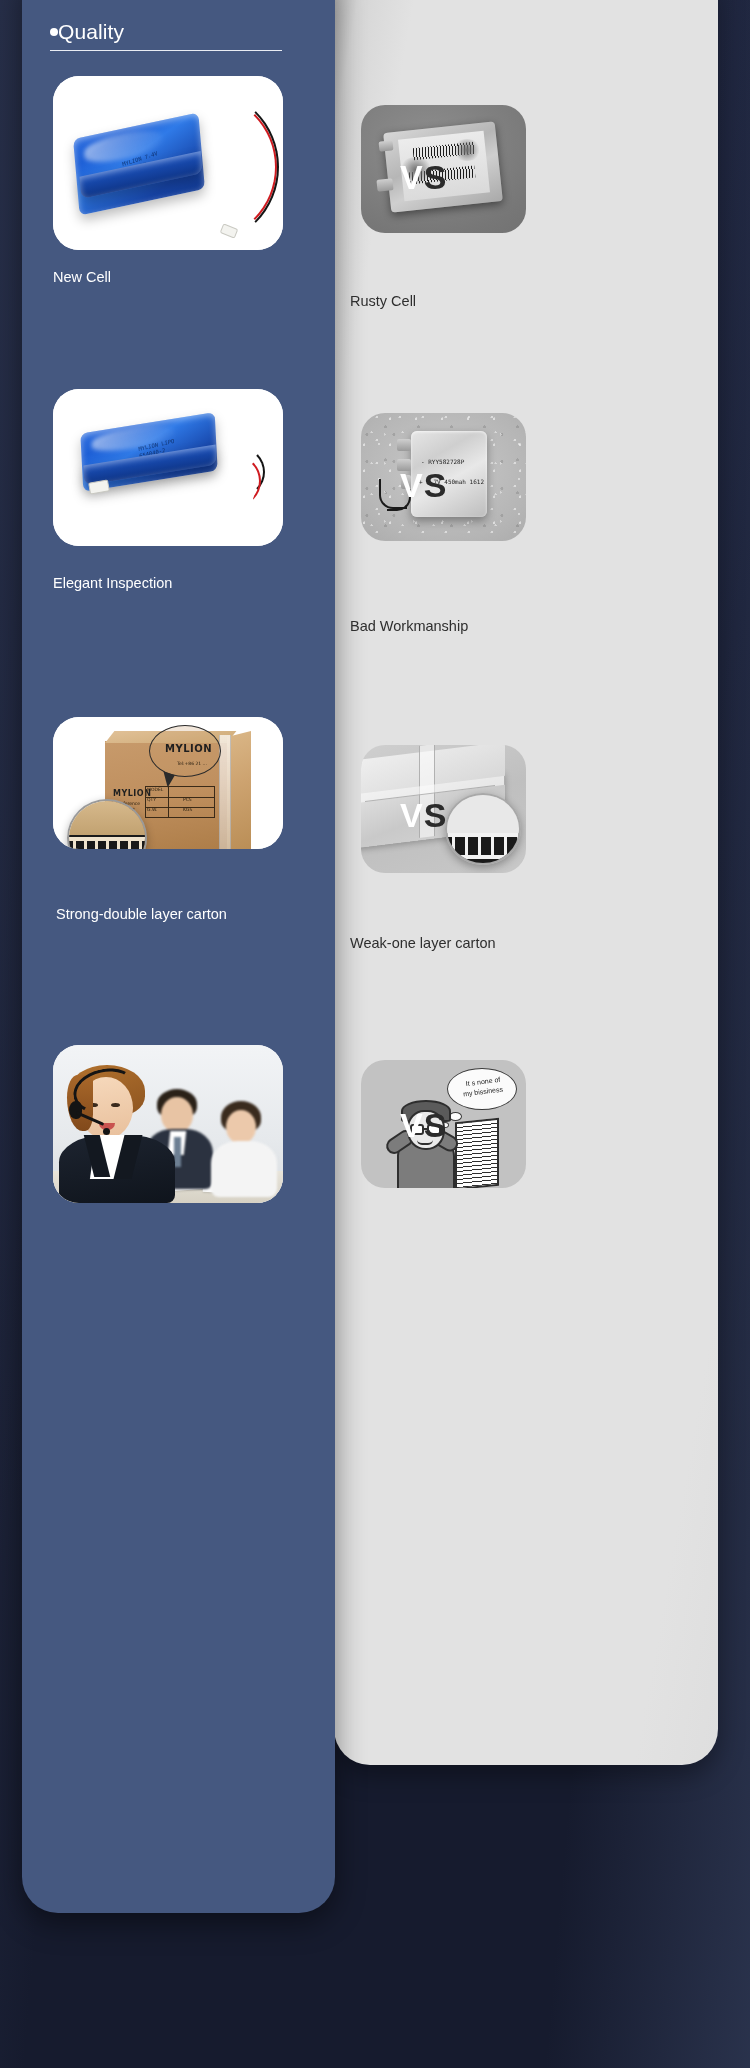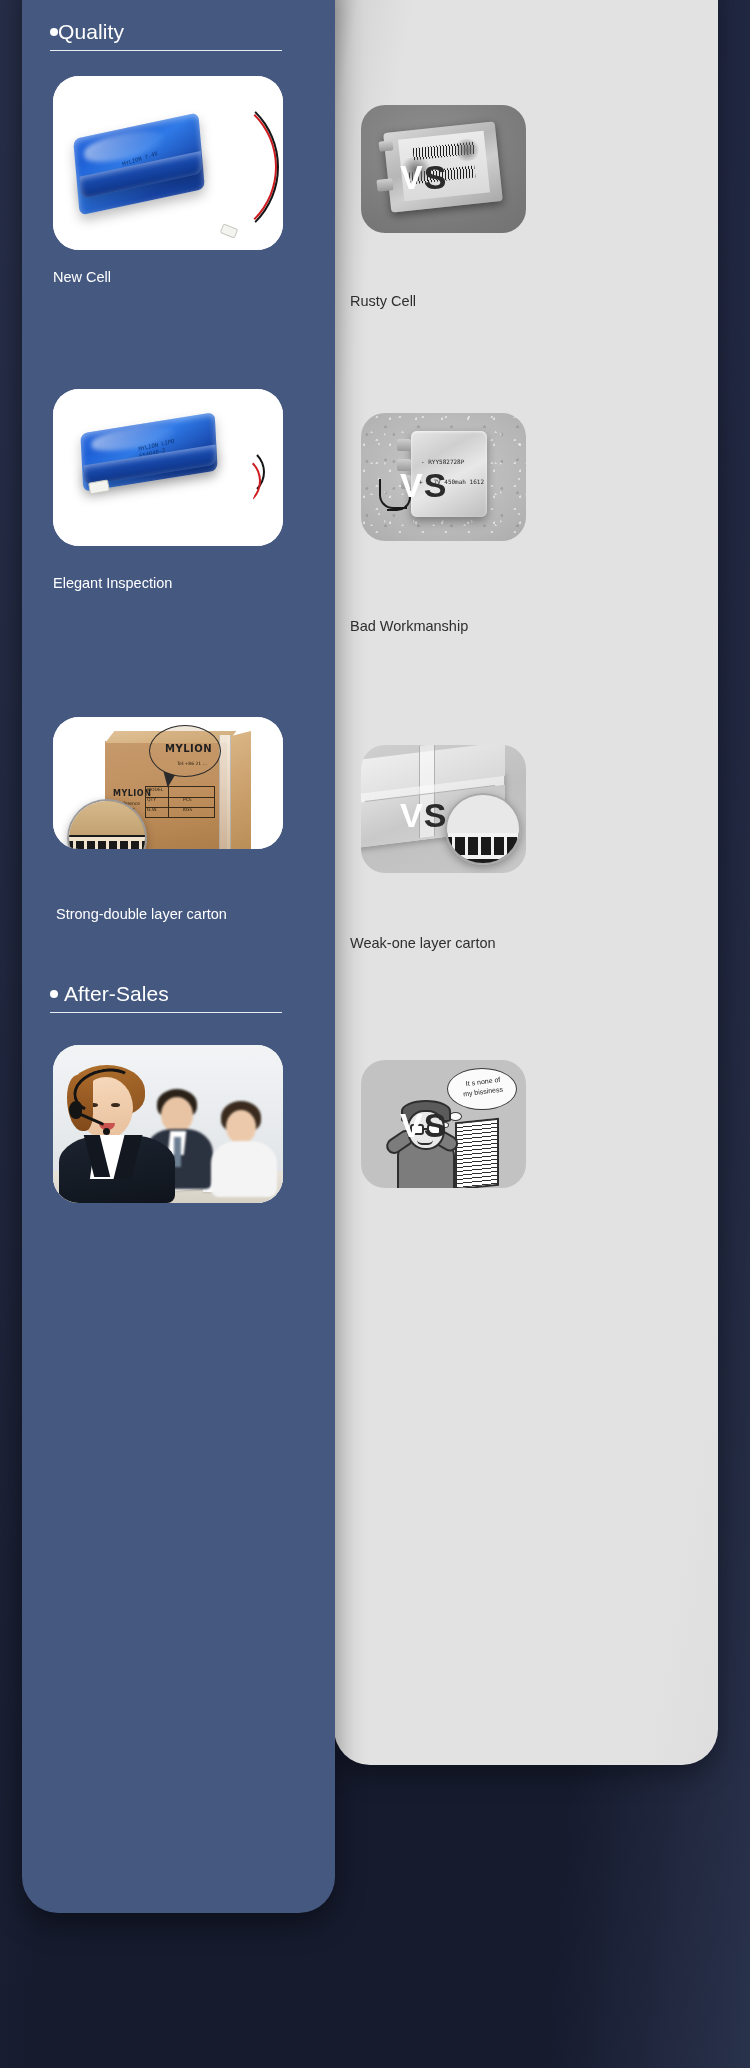--- a/index.html
+++ b/index.html
@@ -434,27 +434,20 @@
           <div class="liner" style="top:20px;"></div>
           <div class="flute" style="top:24px; bottom:4px;"></div>
           <div class="liner" style="bottom:2px;"></div>
         </div>
       </div>
     </div>
   </div>
 
   <div class="caption" style="left:34px; top:930px;">Strong-double layer carton</div>
 
-  <div class="section" style="top:1006px;">
-    <div class="sec-head">
-      <span class="bullet" style="margin-right:6px;"></span>
-      <span class="sec-title">After-Sales</span>
-    </div>
-    <div class="rule"></div>
-  </div>
 
   <div class="photo-card" style="left:31px; top:1069px; width:230px; height:158px;">
     <div class="team-bg">
 
       <div class="table" style="left:0; top:126px; width:230px; height:32px;"></div>
       <div class="paper" style="left:120px; top:128px; width:56px; height:16px; transform:rotate(-4deg);"></div>
       <div class="paper" style="left:150px; top:134px; width:48px; height:14px; transform:rotate(3deg);"></div>
 
       <div class="blur-person" style="left:92px; top:44px; width:70px; height:96px;">
         <div class="hair" style="left:12px; top:0;   width:40px; height:30px; background:#2a2118;"></div>

